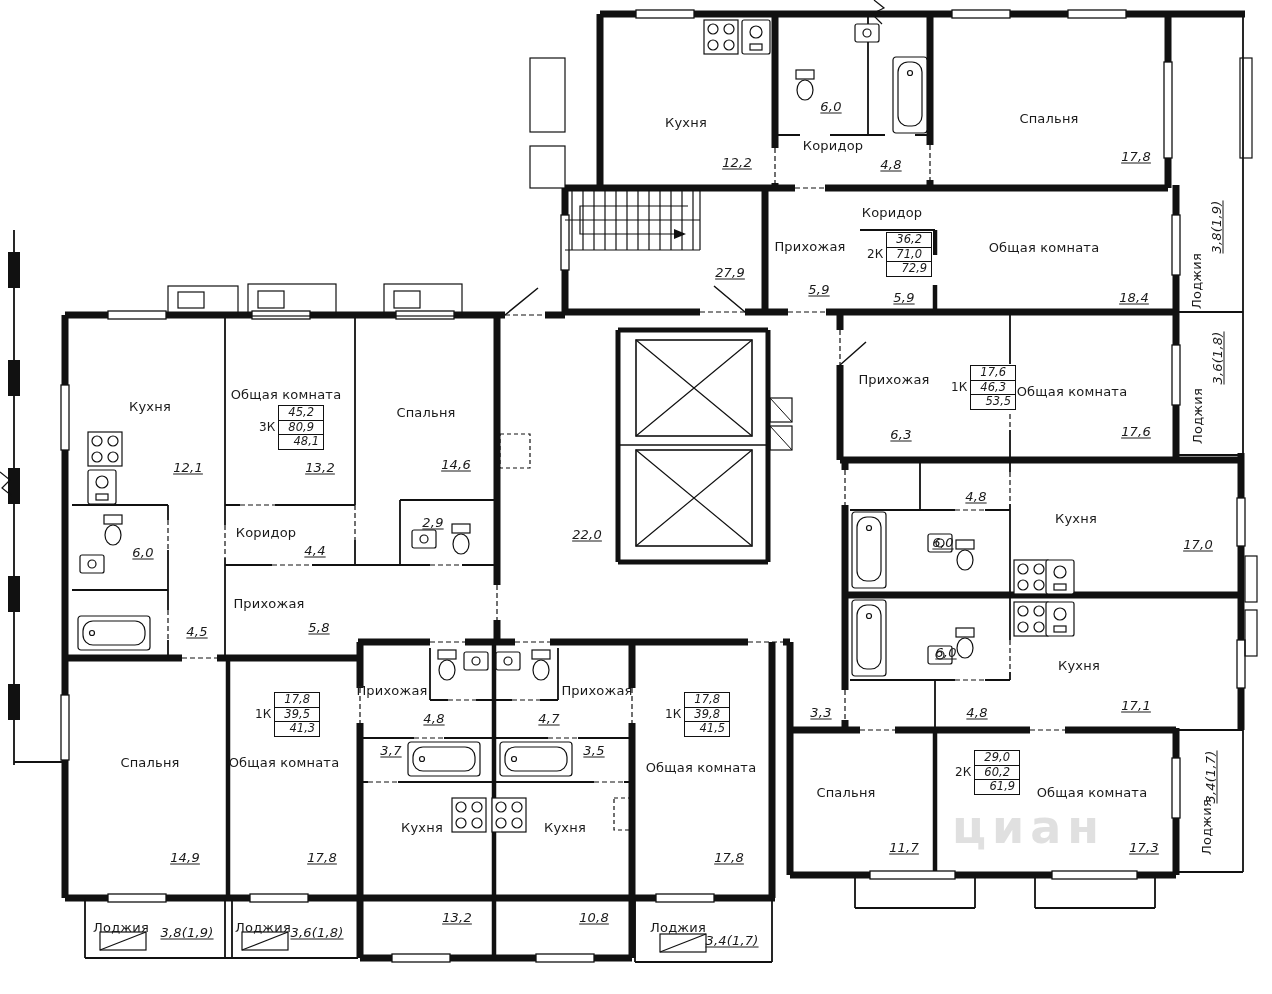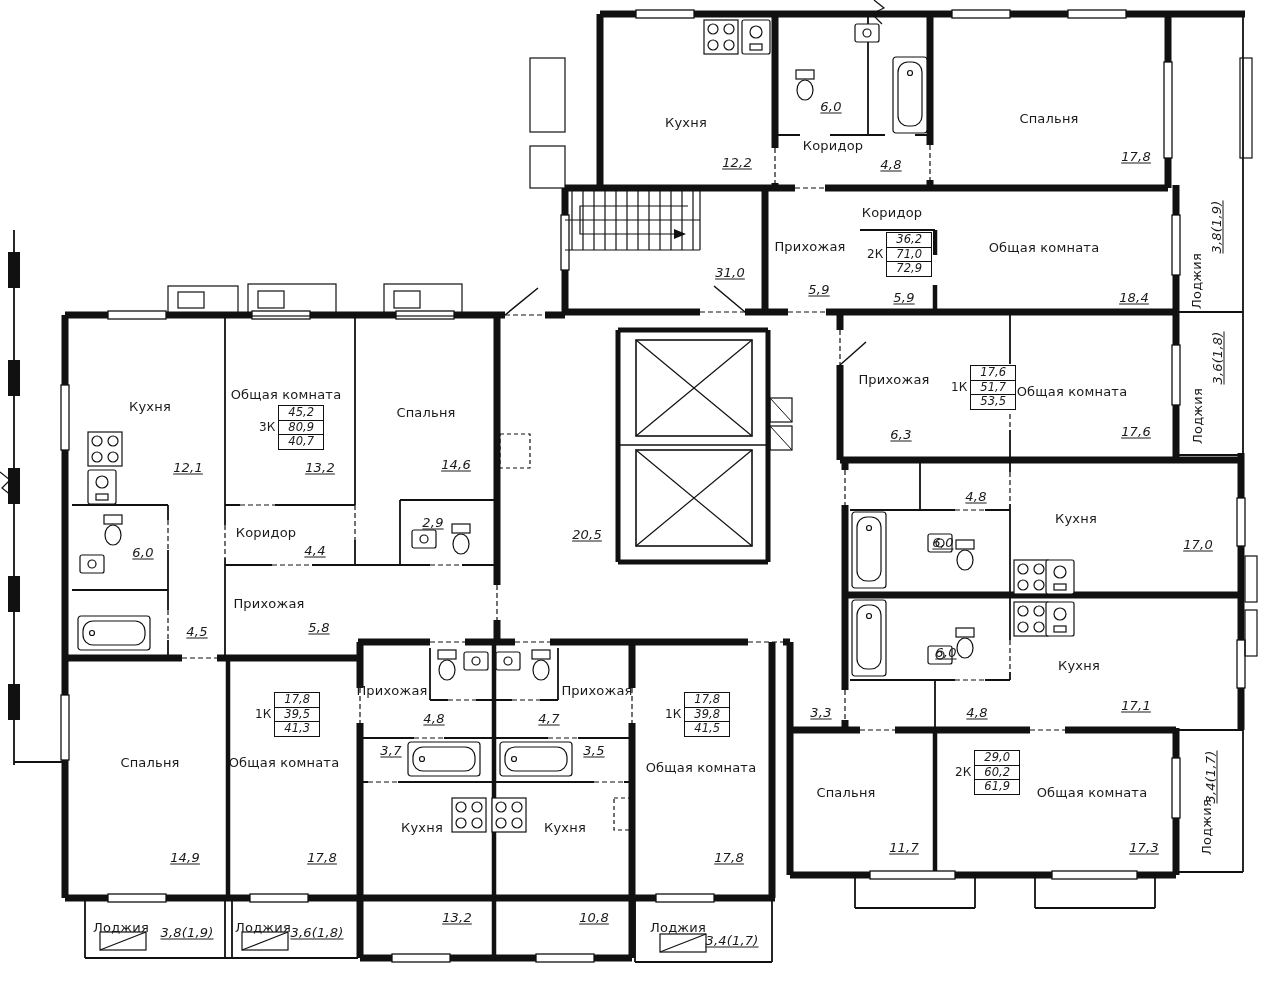--- a/index.html
+++ b/index.html
@@ -7,21 +7,21 @@
         font-family:"DejaVu Sans",sans-serif;color:#1a1a1a;}
   #plan svg{position:absolute;left:0;top:0;}
   .lbl{position:absolute;transform:translate(-50%,-50%);font-size:13px;white-space:nowrap;letter-spacing:.2px;}
   .area{font-style:italic;text-decoration:underline;text-underline-offset:2px;}
   .vlbl{transform:translate(-50%,-50%) rotate(-90deg);}
   .aptbox{position:absolute;display:flex;align-items:center;gap:3px;background:#fff;padding:1px;}
   .apttype{font-size:12px;}
   .aptvals{display:flex;flex-direction:column;border:1.3px solid #111;background:#fff;}
   .aptval{font-style:italic;font-size:11.5px;line-height:13.5px;height:13.5px;border-bottom:1.3px solid #111;
           min-width:36px;text-align:center;padding:0 4px;}
-  .aptval:last-child{border-bottom:0;}
+  .aptval:last-child{border-bottom:0;text-align:right;}
   .wm{position:absolute;left:952px;top:800px;font-size:46px;font-weight:bold;
       color:rgba(130,130,130,.25);letter-spacing:6px;}
 </style>
 </head>
 <body>
 
 <div id="plan">
 
 <svg width="1272" height="994" viewBox="0 0 1272 994">
   <defs>
@@ -217,21 +217,21 @@
   </g>
 </svg>
 
 <div class="lbl" style="left:686px;top:122px">Кухня</div>
 <div class="lbl area" style="left:737px;top:162px">12,2</div>
 <div class="lbl area" style="left:831px;top:106px">6,0</div>
 <div class="lbl" style="left:833px;top:145px">Коридор</div>
 <div class="lbl area" style="left:891px;top:164px">4,8</div>
 <div class="lbl" style="left:1049px;top:118px">Спальня</div>
 <div class="lbl area" style="left:1136px;top:156px">17,8</div>
-<div class="lbl area" style="left:730px;top:272px">31,0</div>
+<div class="lbl area" style="left:730px;top:272px">27,9</div>
 
 <div class="lbl" style="left:892px;top:212px">Коридор</div>
 <div class="lbl" style="left:810px;top:246px">Прихожая</div>
 <div class="lbl area" style="left:819px;top:289px">5,9</div>
 <div class="lbl area" style="left:904px;top:297px">5,9</div>
 <div class="aptbox" style="left:866px;top:231px">
   <span class="apttype">2К</span>
   <span class="aptvals">
     <span class="aptval">36,2</span>
     <span class="aptval">71,0</span>
@@ -242,21 +242,21 @@
 <div class="lbl area" style="left:1134px;top:297px">18,4</div>
 <div class="lbl vlbl" style="left:1196px;top:281px">Лоджия</div>
 <div class="lbl vlbl area" style="left:1216px;top:227px">3,8(1,9)</div>
 
 <div class="lbl" style="left:894px;top:379px">Прихожая</div>
 <div class="lbl area" style="left:901px;top:434px">6,3</div>
 <div class="aptbox" style="left:950px;top:364px">
   <span class="apttype">1К</span>
   <span class="aptvals">
     <span class="aptval">17,6</span>
-    <span class="aptval">51,7</span>
+    <span class="aptval">46,3</span>
     <span class="aptval">53,5</span>
   </span>
 </div>
 <div class="lbl" style="left:1072px;top:391px">Общая комната</div>
 <div class="lbl area" style="left:1136px;top:431px">17,6</div>
 <div class="lbl vlbl" style="left:1197px;top:416px">Лоджия</div>
 <div class="lbl vlbl area" style="left:1217px;top:358px">3,6(1,8)</div>
 <div class="lbl area" style="left:976px;top:496px">4,8</div>
 <div class="lbl" style="left:1076px;top:518px">Кухня</div>
 <div class="lbl area" style="left:1198px;top:544px">17,0</div>
@@ -283,39 +283,39 @@
 <div class="lbl vlbl area" style="left:1210px;top:777px">3,4(1,7)</div>
 
 <div class="lbl" style="left:150px;top:406px">Кухня</div>
 <div class="lbl area" style="left:188px;top:467px">12,1</div>
 <div class="lbl" style="left:286px;top:394px">Общая комната</div>
 <div class="aptbox" style="left:258px;top:404px">
   <span class="apttype">3К</span>
   <span class="aptvals">
     <span class="aptval">45,2</span>
     <span class="aptval">80,9</span>
-    <span class="aptval">40,7</span>
+    <span class="aptval">48,1</span>
   </span>
 </div>
 <div class="lbl area" style="left:320px;top:467px">13,2</div>
 <div class="lbl" style="left:426px;top:412px">Спальня</div>
 <div class="lbl area" style="left:456px;top:464px">14,6</div>
 <div class="lbl area" style="left:433px;top:522px">2,9</div>
 <div class="lbl area" style="left:143px;top:552px">6,0</div>
 <div class="lbl" style="left:266px;top:532px">Коридор</div>
 <div class="lbl area" style="left:315px;top:550px">4,4</div>
 <div class="lbl area" style="left:197px;top:631px">4,5</div>
 <div class="lbl" style="left:269px;top:603px">Прихожая</div>
 <div class="lbl area" style="left:319px;top:627px">5,8</div>
 <div class="lbl" style="left:150px;top:762px">Спальня</div>
 <div class="lbl area" style="left:185px;top:857px">14,9</div>
 <div class="lbl" style="left:121px;top:927px">Лоджия</div>
 <div class="lbl area" style="left:187px;top:932px">3,8(1,9)</div>
 
-<div class="lbl area" style="left:587px;top:534px">20,5</div>
+<div class="lbl area" style="left:587px;top:534px">22,0</div>
 
 <div class="lbl" style="left:392px;top:690px">Прихожая</div>
 <div class="lbl area" style="left:434px;top:718px">4,8</div>
 <div class="aptbox" style="left:254px;top:691px">
   <span class="apttype">1К</span>
   <span class="aptvals">
     <span class="aptval">17,8</span>
     <span class="aptval">39,5</span>
     <span class="aptval">41,3</span>
   </span>
@@ -339,14 +339,15 @@
     <span class="aptval">41,5</span>
   </span>
 </div>
 <div class="lbl" style="left:565px;top:827px">Кухня</div>
 <div class="lbl area" style="left:594px;top:917px">10,8</div>
 <div class="lbl" style="left:701px;top:767px">Общая комната</div>
 <div class="lbl area" style="left:729px;top:857px">17,8</div>
 <div class="lbl" style="left:678px;top:927px">Лоджия</div>
 <div class="lbl area" style="left:732px;top:940px">3,4(1,7)</div>
 
+<div class="wm">циан</div>
 
 </div>
 
 </body></html>

